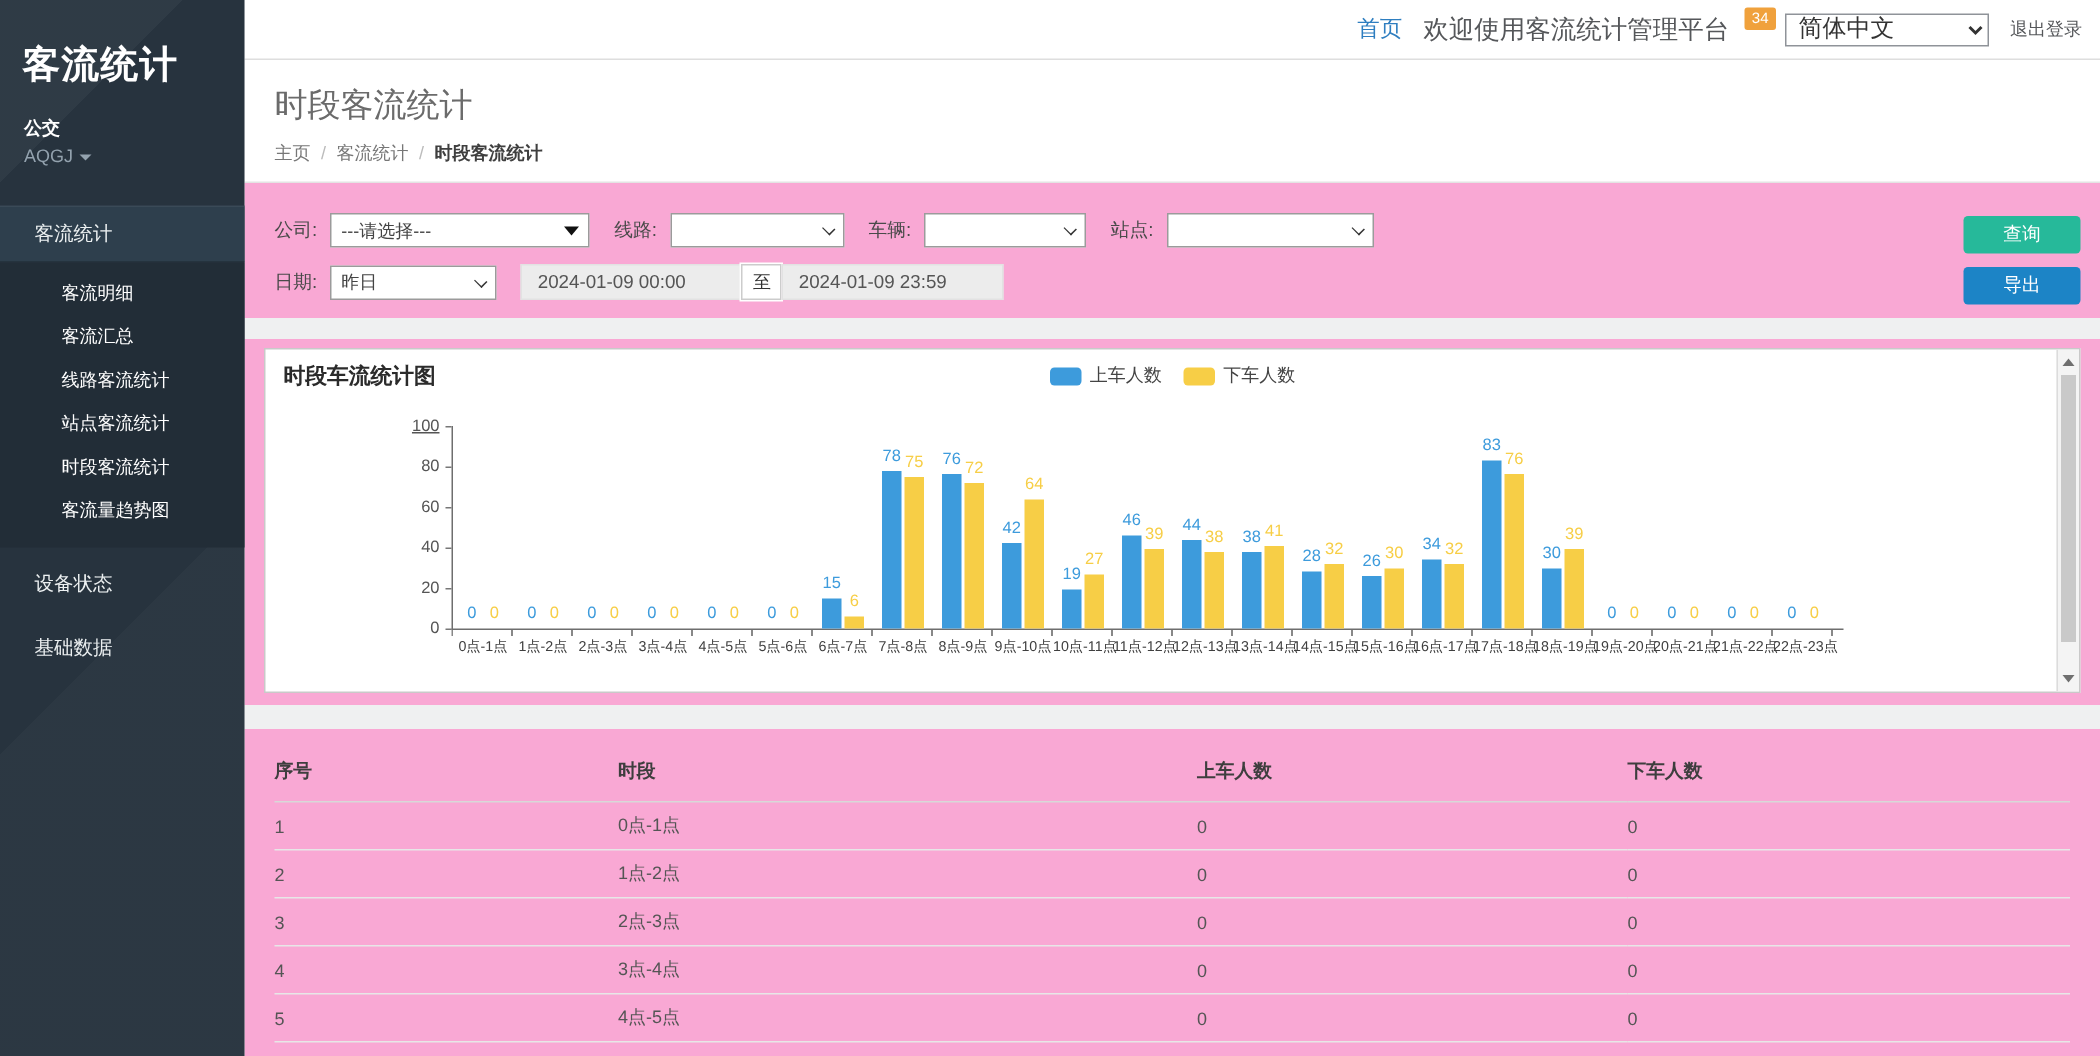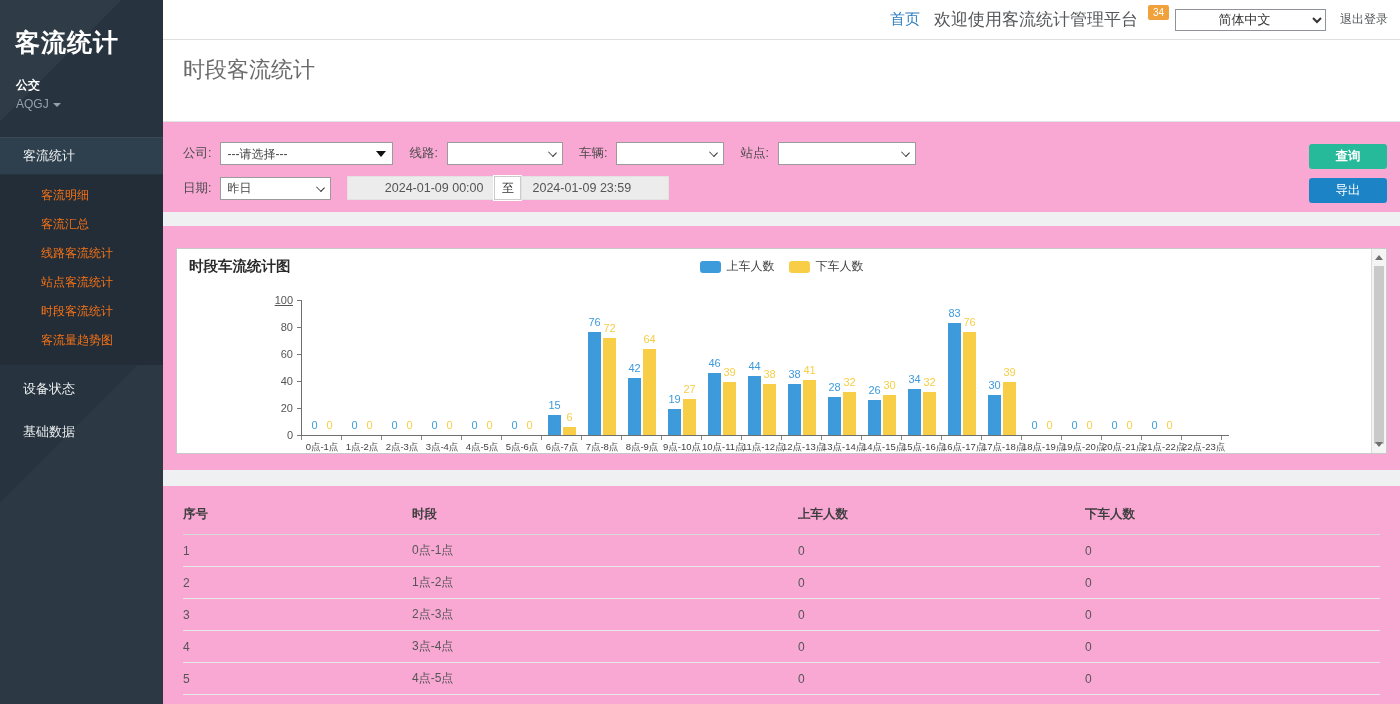--- a/index.html
+++ b/index.html
@@ -13,34 +13,34 @@
     color:#ECF0F1; z-index:5; }
   .brand { font-size:25px; font-weight:bold; color:#fff; padding:26px 0 0 15px; letter-spacing:1px; }
   .org { font-size:12px; font-weight:bold; color:#fff; padding:18px 0 0 16px; }
   .user-row { font-size:12px; color:#93A2AE; padding:3px 0 0 16px; cursor:pointer; }
   .caret-down { display:inline-block; width:0; height:0; border-left:4px solid transparent;
     border-right:4px solid transparent; border-top:4px solid #93A2AE; margin-left:4px; vertical-align:middle; }
   .menu { margin-top:26px; }
   .menu-section { background:#2E3F4D; border-top:1px solid rgba(255,255,255,.06);
     border-bottom:1px solid rgba(0,0,0,.18); padding:9px 0 9px 23px; font-size:13px; color:#ECF0F1; cursor:pointer; }
   .submenu { background:#222D37; padding:6px 0 10px 0; }
-  .submenu-item { font-size:12px; color:#f97316; padding:6px 0 6px 41px; cursor:pointer; }
+  .submenu-item { font-size:12px; color:#ffffff; padding:6px 0 6px 41px; cursor:pointer; }
   .menu-item { font-size:13px; color:#ECF0F1; padding:10px 0 10px 23px; margin-top:5px; cursor:pointer; }
 
   
   .main { position:absolute; left:163px; top:0; width:1237px; height:704px; background:#EFF0F1; }
 
   .topbar { height:40px; background:#fff; border-bottom:1px solid #DEDEDE;
     display:flex; align-items:center; justify-content:flex-end; padding-right:12px; }
   .home-link { color:#2E7EC0; font-size:15px; margin-right:14px; cursor:pointer; }
   .welcome { color:#55575A; font-size:17px; margin-right:10px; }
   .badge { color:#fff; font-size:10px; border-radius:2px; padding:2px 5px; position:relative; top:-7px; margin-right:6px; }
   .lang-wrap { position:relative; margin-right:14px; }
-  .lang-select { width:151px; height:22px; font-size:13px; border:1px solid #8F9399; background:#fff;
-    color:#333; padding:0 4px; font-family:inherit;text-align:center; }
+  .lang-select { width:136px; height:22px; font-size:16px; border:1px solid #8F9399; background:#fff;
+    color:#333; padding:0 4px; font-family:inherit; }
   .logout { color:#55575A; font-size:12px; cursor:pointer; }
 
   .page-head { background:#fff; border-bottom:1px solid #E4E4E4; padding:15px 0 12px 20px; height:82px; }
   .page-title { font-size:22px; color:#6B6B6B; font-weight:normal; }
   .breadcrumb { margin-top:9px; font-size:12px; color:#777; }
   .breadcrumb .crumb { cursor:pointer; }
   .breadcrumb .crumb.last { font-weight:bold; color:#3F3F3F; cursor:default; }
   .breadcrumb .sep { color:#BBB; margin:0 7px; }
 
   .panel { background:#f9a8d4; }
@@ -62,21 +62,21 @@
     font-size:12.5px; padding:0 10px; font-family:inherit; }
   .to-addon { height:24px; width:27px; background:#fff; border:1px solid #C9C9C9; border-left:none; border-right:none;
     outline:1px solid #fff; display:flex; align-items:center; justify-content:center; font-size:12px; color:#333;
     border:1px solid #CCC; }
   .btn-col { position:absolute; right:13px; top:22px; display:flex; flex-direction:column; gap:9px; }
   .btn { width:78px; height:25px; border:none; border-radius:3px; color:#fff; font-size:12.5px;
     cursor:pointer; font-family:inherit; }
 
   
   .chart-panel { margin-top:14px; height:244px; padding:6px 13px 0 13px; }
-  .chart-widget { position:relative; border:1px solid #C9C9C9; height:206px; background:#fff; overflow:hidden;margin-top:16px; }
+  .chart-widget { position:relative; border:1px solid #C9C9C9; height:230px; background:#fff; overflow:hidden; }
   .chart-title { position:absolute; left:12px; top:8px; font-size:14.5px; font-weight:bold; color:#2B2B2B; }
   .legend { position:absolute; left:50%; top:9px; transform:translateX(-50%); display:flex; gap:14px; }
   .legend-item { display:flex; align-items:center; gap:6px; font-size:12px; color:#444; }
   .legend-swatch { width:21px; height:12px; border-radius:3px; }
   .plot-wrap { position:absolute; left:0; top:0; right:0; bottom:0; }
   .yaxis-label { position:absolute; width:32px; text-align:right; font-size:11px; color:#555; }
   .ytick { position:absolute; width:4px; height:1px; background:#777; }
   .axis-v { position:absolute; left:124px; top:51px; width:1px; height:136px; background:#6E6E6E; }
   .axis-h { position:absolute; left:124px; top:186px; height:1px; width:928px; background:#6E6E6E; }
   .xticks { position:absolute; left:124px; top:187px; height:4px; width:921px;
@@ -138,20 +138,21 @@
     <span class="lang-wrap">
       <select class="lang-select">
         <option>简体中文</option>
       </select>
     </span>
     <span class="logout">退出登录</span>
   </div>
 
   <div class="page-head">
     <div class="page-title">时段客流统计</div>
+    <div class="breadcrumb" id="breadcrumb"><span class="crumb">主页</span><span class="sep">/</span><span class="crumb">客流统计</span><span class="sep">/</span><span class="crumb last">时段客流统计</span></div>
   </div>
 
   <div class="panel filter-panel">
     <div class="frow">
       <span class="flabel">公司:</span>
       <span class="sel-wrap">
         <select style="width:173px"><option>---请选择---</option></select>
         <span class="sel-arrow-solid"></span>
       </span>
       <span class="flabel">线路:</span>
@@ -169,26 +170,26 @@
         <select style="width:138px"><option></option></select>
         <span class="sel-arrow-chev"></span>
       </span>
     </div>
     <div class="frow">
       <span class="flabel">日期:</span>
       <span class="sel-wrap">
         <select style="width:111px"><option>昨日</option></select>
         <span class="sel-arrow-chev"></span>
       </span>
-      <input class="date-input" style="width: 147px; text-align: right;" readonly="" value="2024-01-09 00:00">
+      <input class="date-input" style="width: 147px;" readonly="" value="2024-01-09 00:00">
       <span class="to-addon">至</span>
       <input class="date-input" style="width: 148px;" readonly="" value="2024-01-09 23:59">
     </div>
     <div class="btn-col">
-      <button class="btn" id="btn-query" style="background: rgb(38, 185, 154); font-weight: bold;">查询</button>
+      <button class="btn" id="btn-query" style="background: rgb(38, 185, 154);">查询</button>
       <button class="btn" id="btn-export" style="background: rgb(28, 132, 198);">导出</button>
     </div>
   </div>
 
   <div class="panel chart-panel">
     <div class="chart-widget">
       <div class="chart-title">时段车流统计图</div>
       <div class="legend" id="legend">
           <div class="legend-item">
             <div class="legend-swatch" style="background: rgb(61, 155, 220);"></div>
@@ -253,20 +254,30 @@
               </div>
             </div>
             <div class="group">
               <div class="bar-slot">
                 <div class="bar" style="height: 20.25px; background: rgb(61, 155, 220);"></div>
                 <div class="bar-val" style="bottom: 24.25px; color: rgb(61, 155, 220);">15</div>
               </div>
               <div class="bar-slot">
                 <div class="bar" style="height: 8.1px; background: rgb(247, 206, 70);"></div>
                 <div class="bar-val" style="bottom: 12.1px; color: rgb(247, 206, 70);">6</div>
+              </div>
+            </div>
+            <div class="group">
+              <div class="bar-slot">
+                <div class="bar" style="height: 105.3px; background: rgb(61, 155, 220);"></div>
+                <div class="bar-val" style="bottom: 109.3px; color: rgb(61, 155, 220);">78</div>
+              </div>
+              <div class="bar-slot">
+                <div class="bar" style="height: 101.25px; background: rgb(247, 206, 70);"></div>
+                <div class="bar-val" style="bottom: 105.25px; color: rgb(247, 206, 70);">75</div>
               </div>
             </div>
             <div class="group">
               <div class="bar-slot">
                 <div class="bar" style="height: 102.6px; background: rgb(61, 155, 220);"></div>
                 <div class="bar-val" style="bottom: 106.6px; color: rgb(61, 155, 220);">76</div>
               </div>
               <div class="bar-slot">
                 <div class="bar" style="height: 97.2px; background: rgb(247, 206, 70);"></div>
                 <div class="bar-val" style="bottom: 101.2px; color: rgb(247, 206, 70);">72</div>

